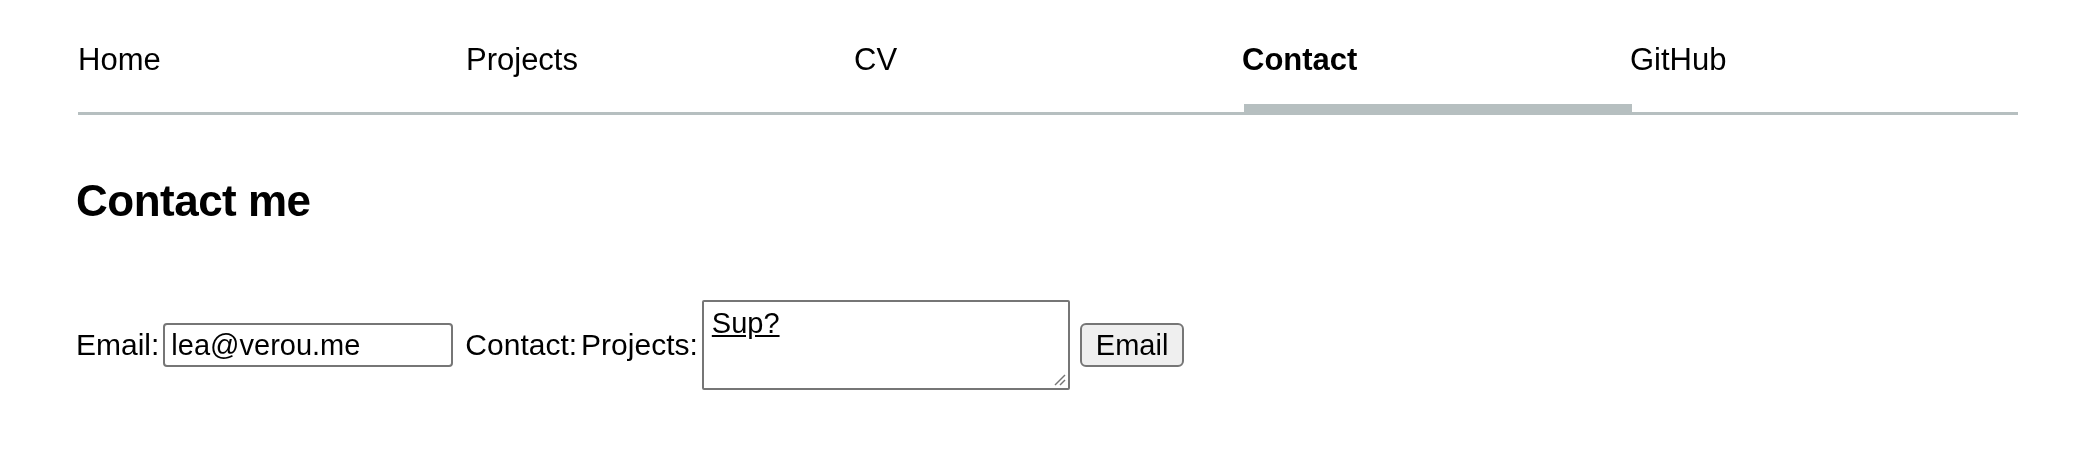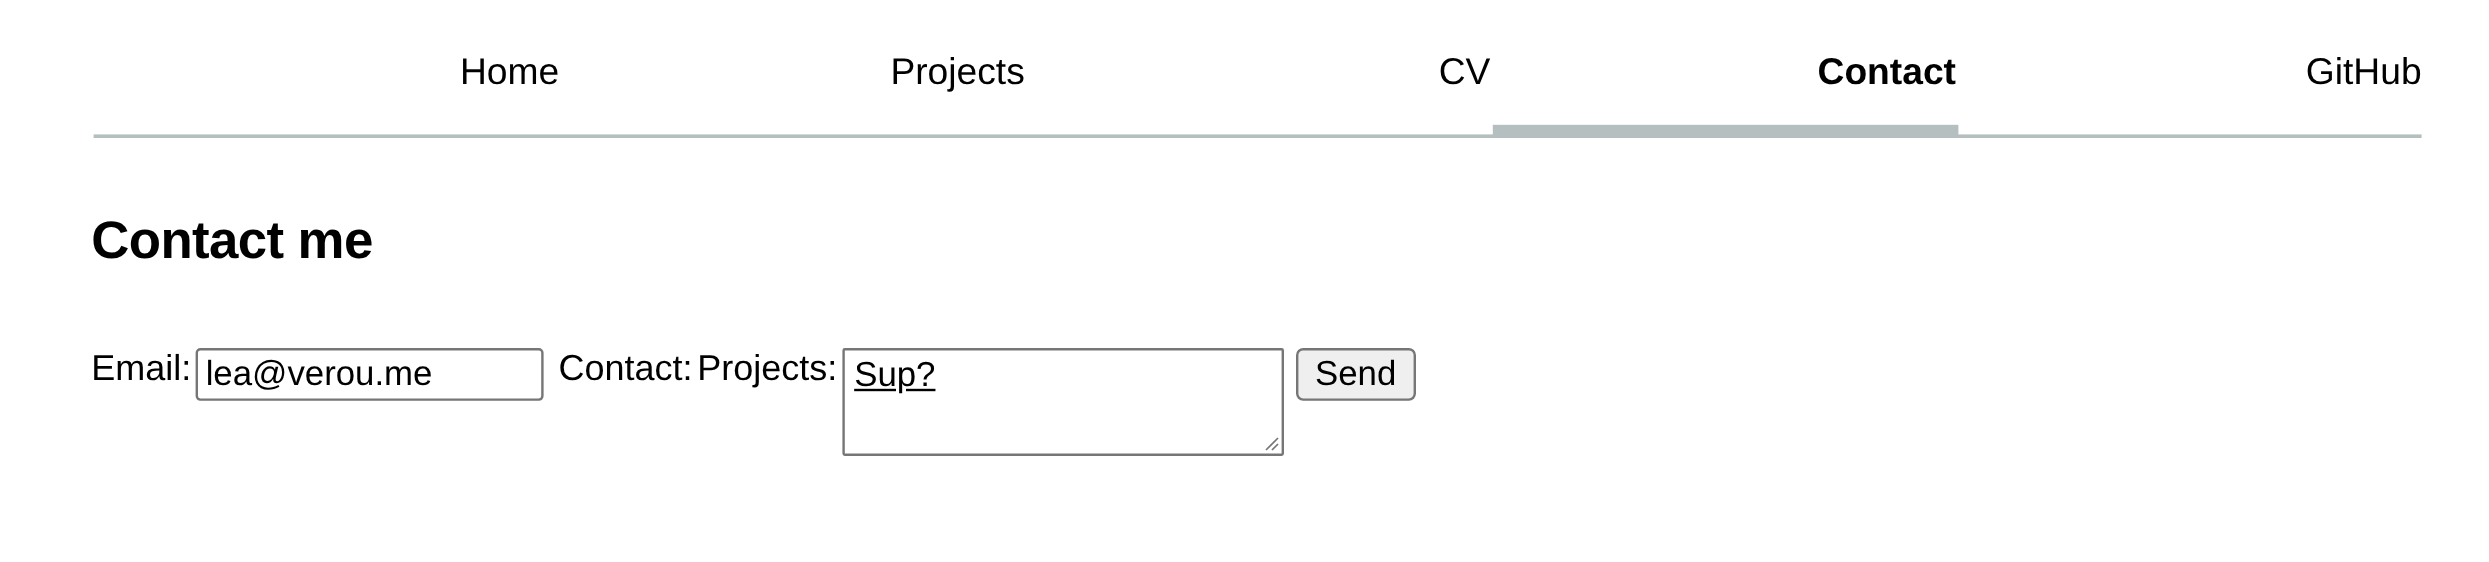--- a/index.html
+++ b/index.html
@@ -30,21 +30,21 @@
     margin: 0;
     padding: 0;
     width: 100%;
     height: 118px;
     align-items: flex-start;
   }
   .nav-item {
     flex: 1 1 0;
     display: flex;
     flex-direction: column;
-    align-items: flex-end;
+    align-items: flex-start;
     justify-content: flex-start;
     height: 118px;
     box-sizing: border-box;
     padding-top: 42px;
   }
   .nav-link {
     font-size: 31px;
     line-height: 36px;
     color: #000000;
     text-decoration: none;
@@ -83,21 +83,21 @@
     letter-spacing: -0.5px;
     color: #000000;
   }
 
   
   .contact-form {
     position: absolute;
     left: 76px;
     top: 290px;
     display: flex;
-    align-items: flex-start;
+    align-items: center;
     height: 110px;
   }
   .field-label {
     font-size: 30px;
     line-height: 36px;
     color: #000000;
     white-space: nowrap;
     margin-right: 4px;
   }
   .text-input {
@@ -202,14 +202,14 @@
   <span class="textarea-wrap">
     <textarea class="message-area" style="">Sup?</textarea>
     <span class="resize-grip">
       <svg width="14" height="14" viewBox="0 0 14 14">
         <line x1="13" y1="3" x2="3" y2="13" stroke="#767676" stroke-width="1.4"></line>
         <line x1="13" y1="8" x2="8" y2="13" stroke="#767676" stroke-width="1.4"></line>
       </svg>
     </span>
   </span>
 
-  <button class="send-button" type="submit">Send</button>
+  <button class="send-button" type="submit">Email</button>
 </form>
 
 </body></html>

